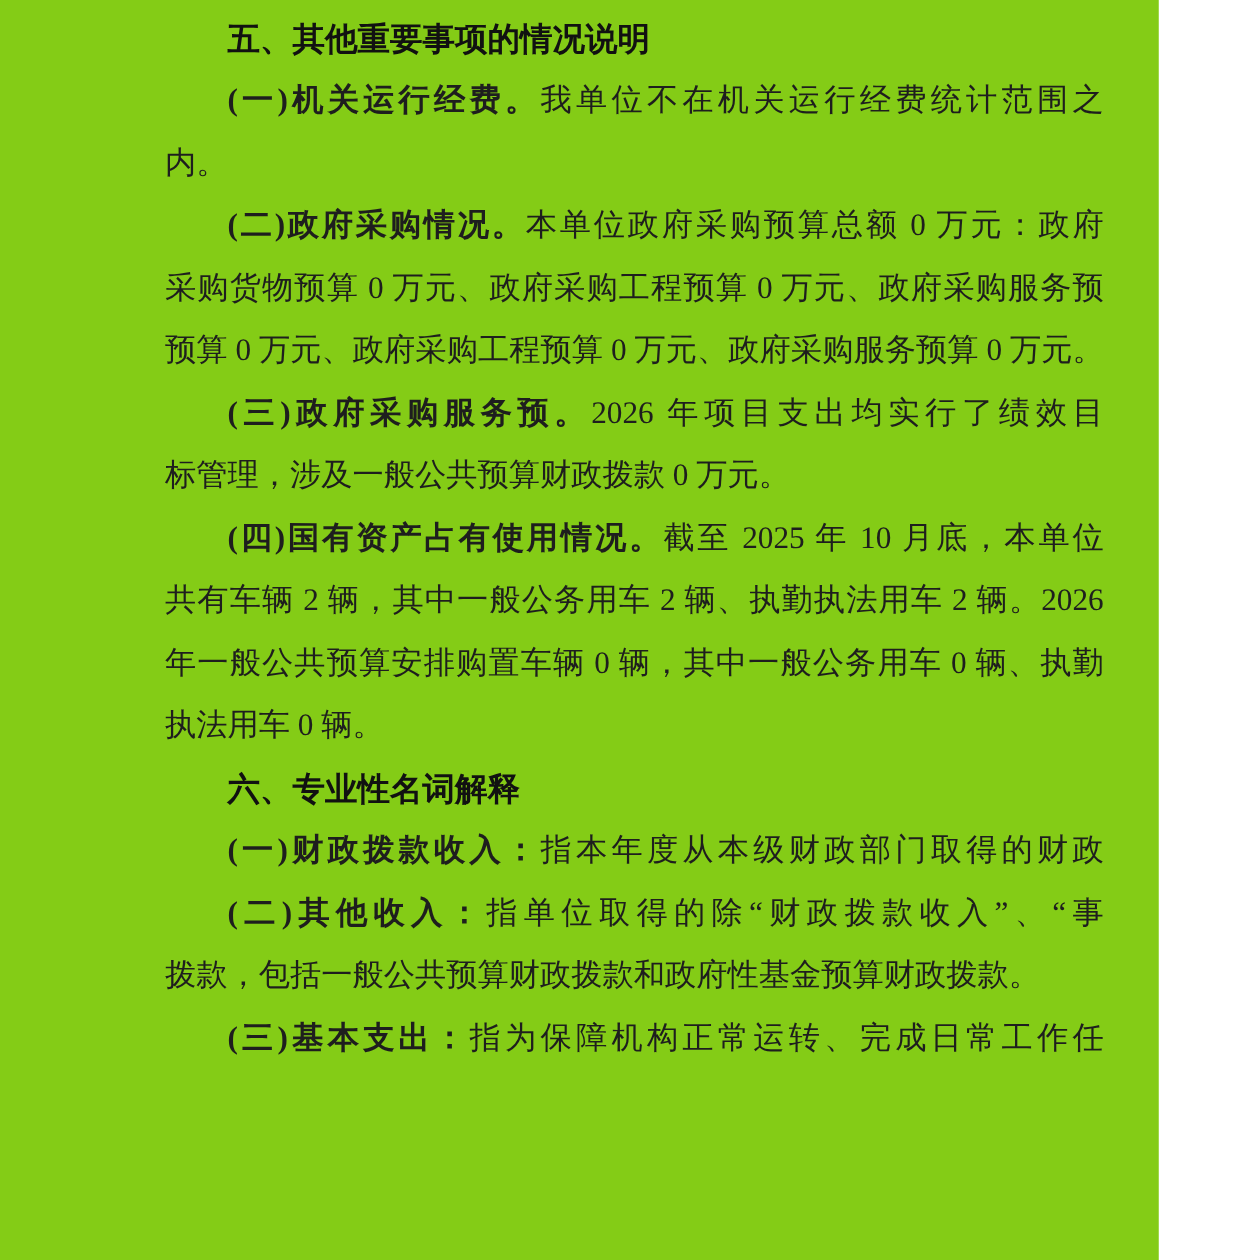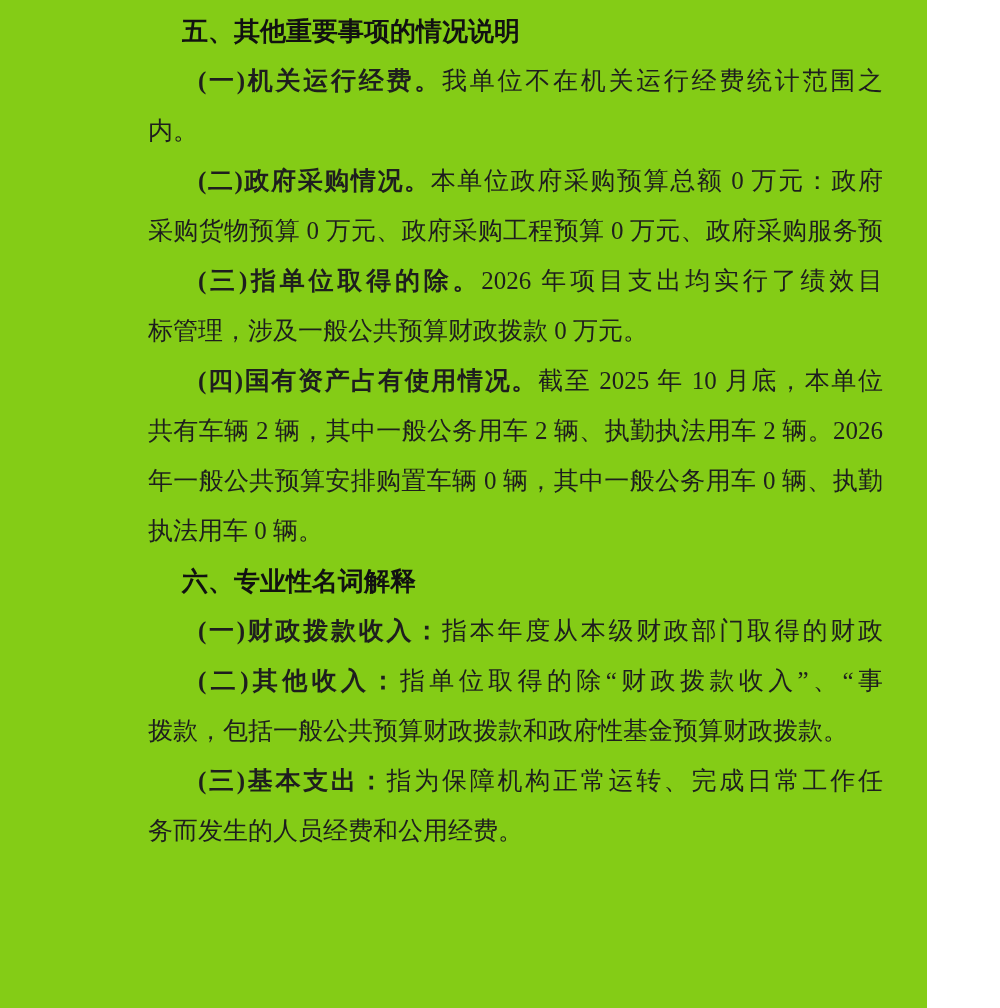--- a/index.html
+++ b/index.html
@@ -22,21 +22,20 @@
     color: #1e1e1e;
   }
   .row {
     height: 50px;
     line-height: 50px;
     font-size: 25px;
     overflow: hidden;
   }
   .line {
     font-family: "Liberation Serif", "DejaVu Serif", serif;
-    margin-left: 16px;
   }
   .line.full {
     text-align: justify;
     text-align-last: justify;
   }
   .line.first {
     text-indent: 50px;
   }
   .heading {
     font-family: "Liberation Sans", "DejaVu Sans", sans-serif;
@@ -52,26 +51,26 @@
 </head>
 <body style="background: rgb(255, 255, 255);">
 
 <div class="page">
   <div class="doc" id="doc" style="color: rgb(30, 30, 30);">
       <div class="row heading">五、其他重要事项的情况说明</div>
       <div class="row line full first"><span class="seg bold">(一)机关运行经费。</span><span class="seg">我单位不在机关运行经费统计范围之</span></div>
       <div class="row line"><span class="seg">内。</span></div>
       <div class="row line full first"><span class="seg bold">(二)政府采购情况。</span><span class="seg">本单位政府采购预算总额 0 万元：政府</span></div>
       <div class="row line full"><span class="seg">采购货物预算 0 万元、政府采购工程预算 0 万元、政府采购服务预</span></div>
-      <div class="row line full first"><span class="seg bold">(三)指单位取得的除。</span><span class="seg">2026 年项目支出均实行了绩效目</span></div>
+      <div class="row line full"><span class="seg">预算 0 万元、政府采购工程预算 0 万元、政府采购服务预算 0 万元。</span></div>
+      <div class="row line full first"><span class="seg bold">(三)政府采购服务预。</span><span class="seg">2026 年项目支出均实行了绩效目</span></div>
       <div class="row line"><span class="seg">标管理，涉及一般公共预算财政拨款 0 万元。</span></div>
       <div class="row line full first"><span class="seg bold">(四)国有资产占有使用情况。</span><span class="seg">截至 2025 年 10 月底，本单位</span></div>
       <div class="row line full"><span class="seg">共有车辆 2 辆，其中一般公务用车 2 辆、执勤执法用车 2 辆。2026</span></div>
       <div class="row line full"><span class="seg">年一般公共预算安排购置车辆 0 辆，其中一般公务用车 0 辆、执勤</span></div>
       <div class="row line"><span class="seg">执法用车 0 辆。</span></div>
       <div class="row heading">六、专业性名词解释</div>
       <div class="row line full first"><span class="seg bold">(一)财政拨款收入：</span><span class="seg">指本年度从本级财政部门取得的财政</span></div>
       <div class="row line full first"><span class="seg bold">(二)其他收入：</span><span class="seg">指单位取得的除“财政拨款收入”、“事</span></div>
       <div class="row line"><span class="seg">拨款，包括一般公共预算财政拨款和政府性基金预算财政拨款。</span></div>
       <div class="row line full first"><span class="seg bold">(三)基本支出：</span><span class="seg">指为保障机构正常运转、完成日常工作任</span></div>
-      <div class="row line"><span class="seg">务而发生的人员经费和公用经费。</span></div>
     </div>
 </div>
 
 </body></html>

